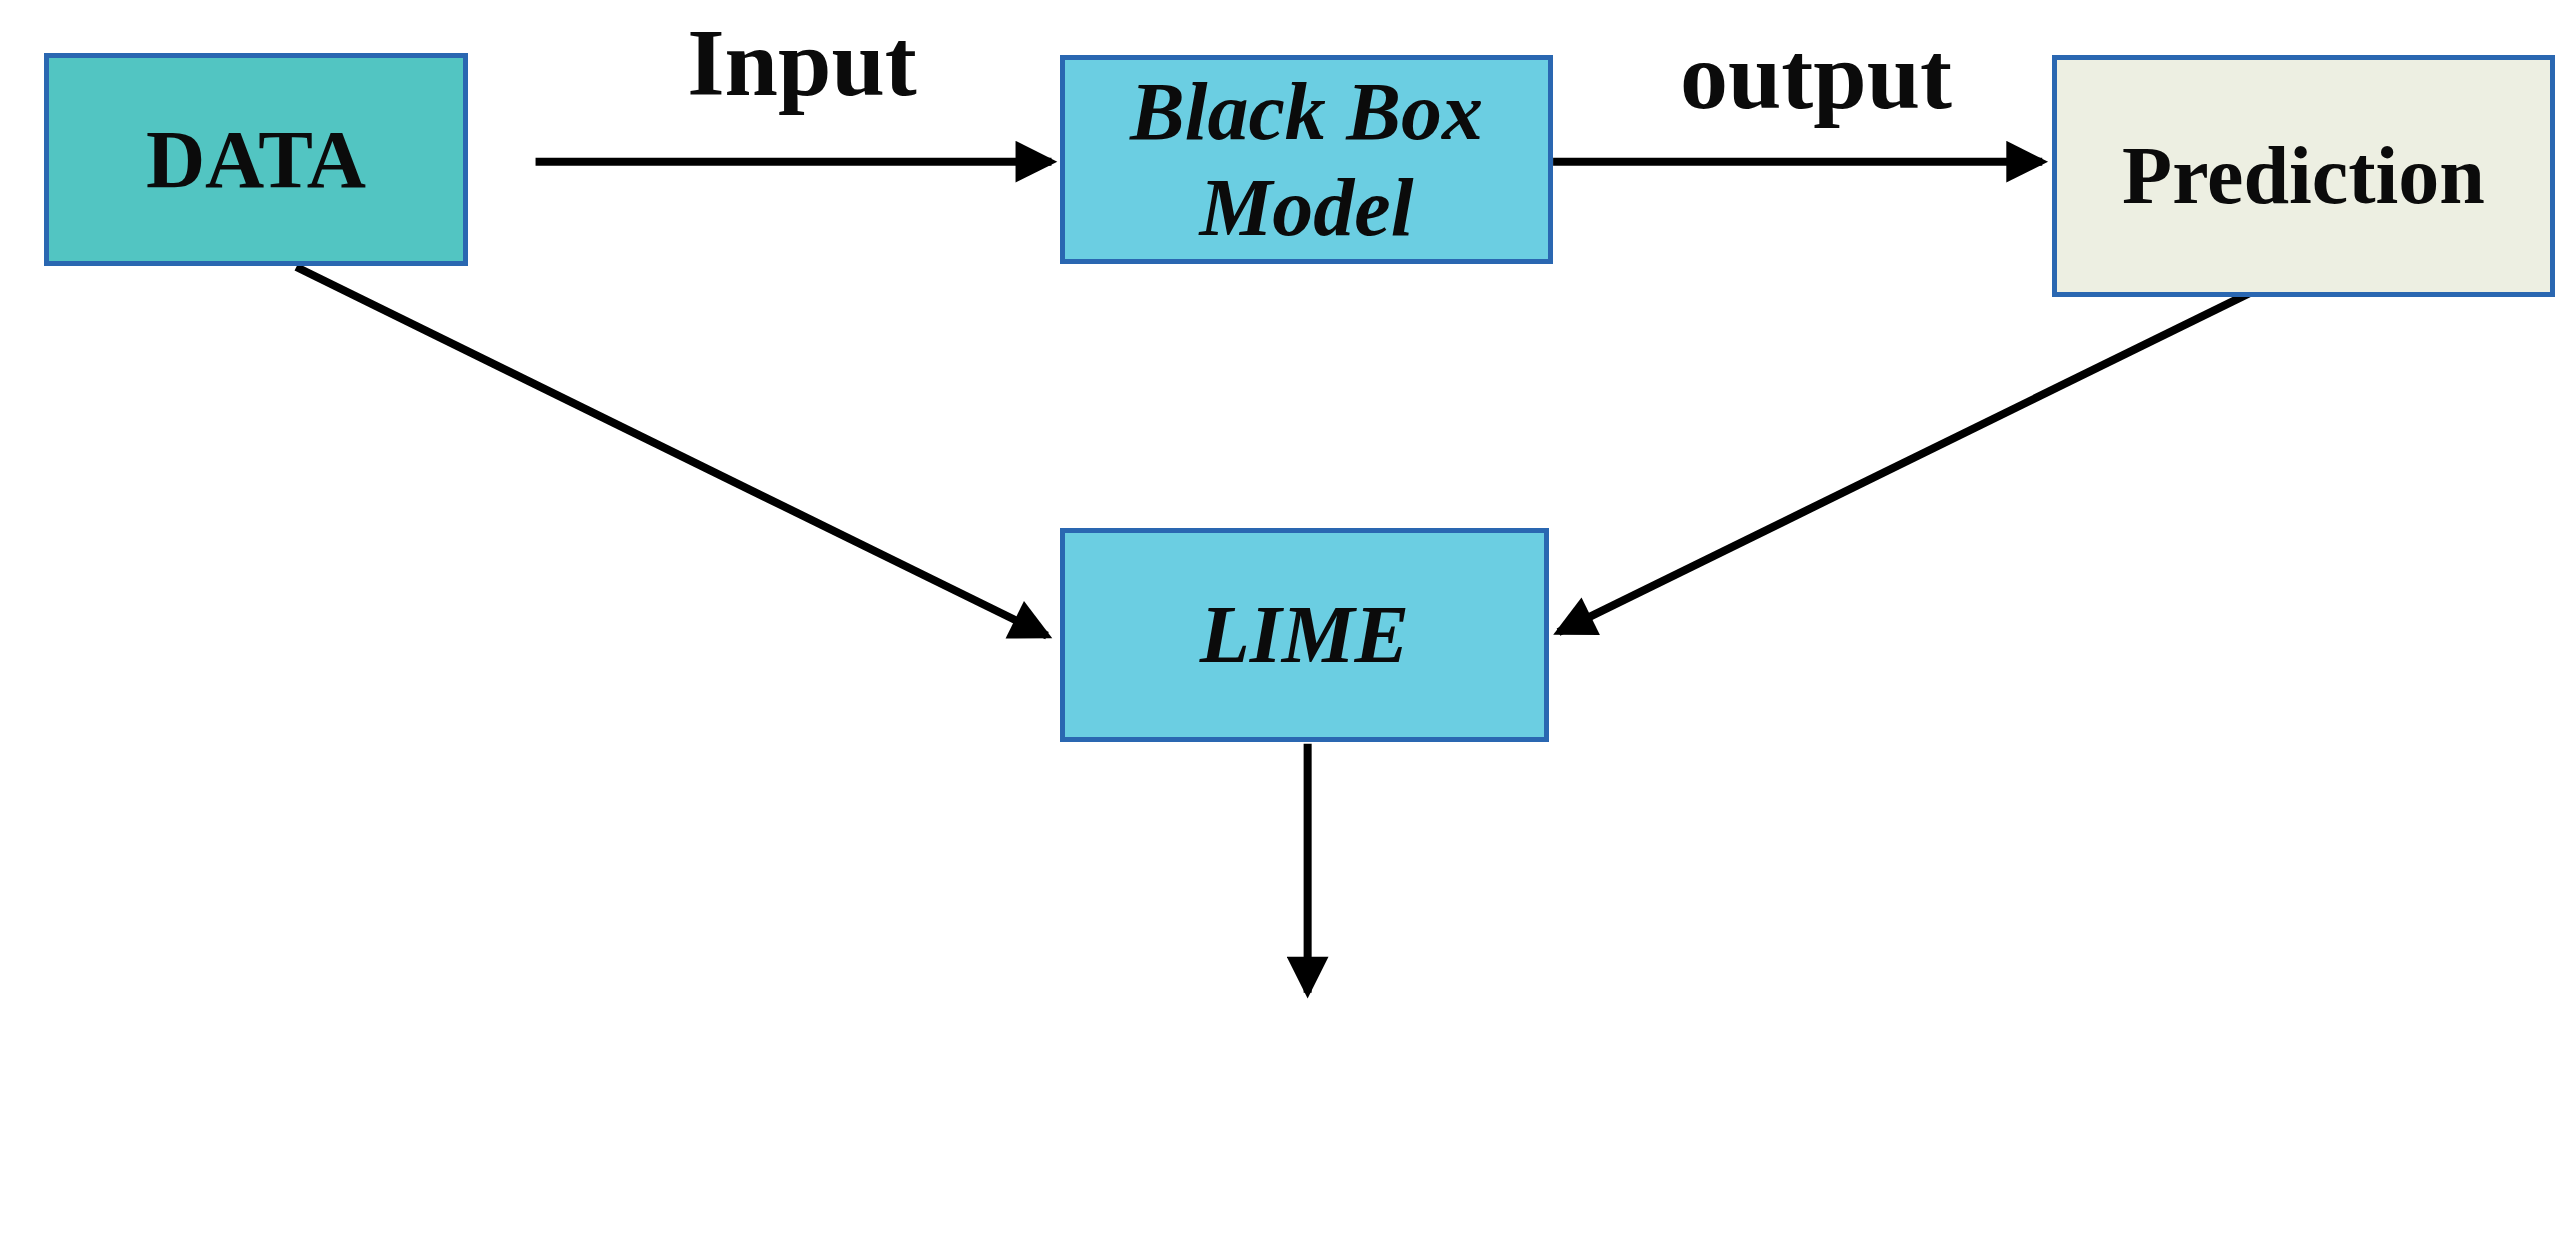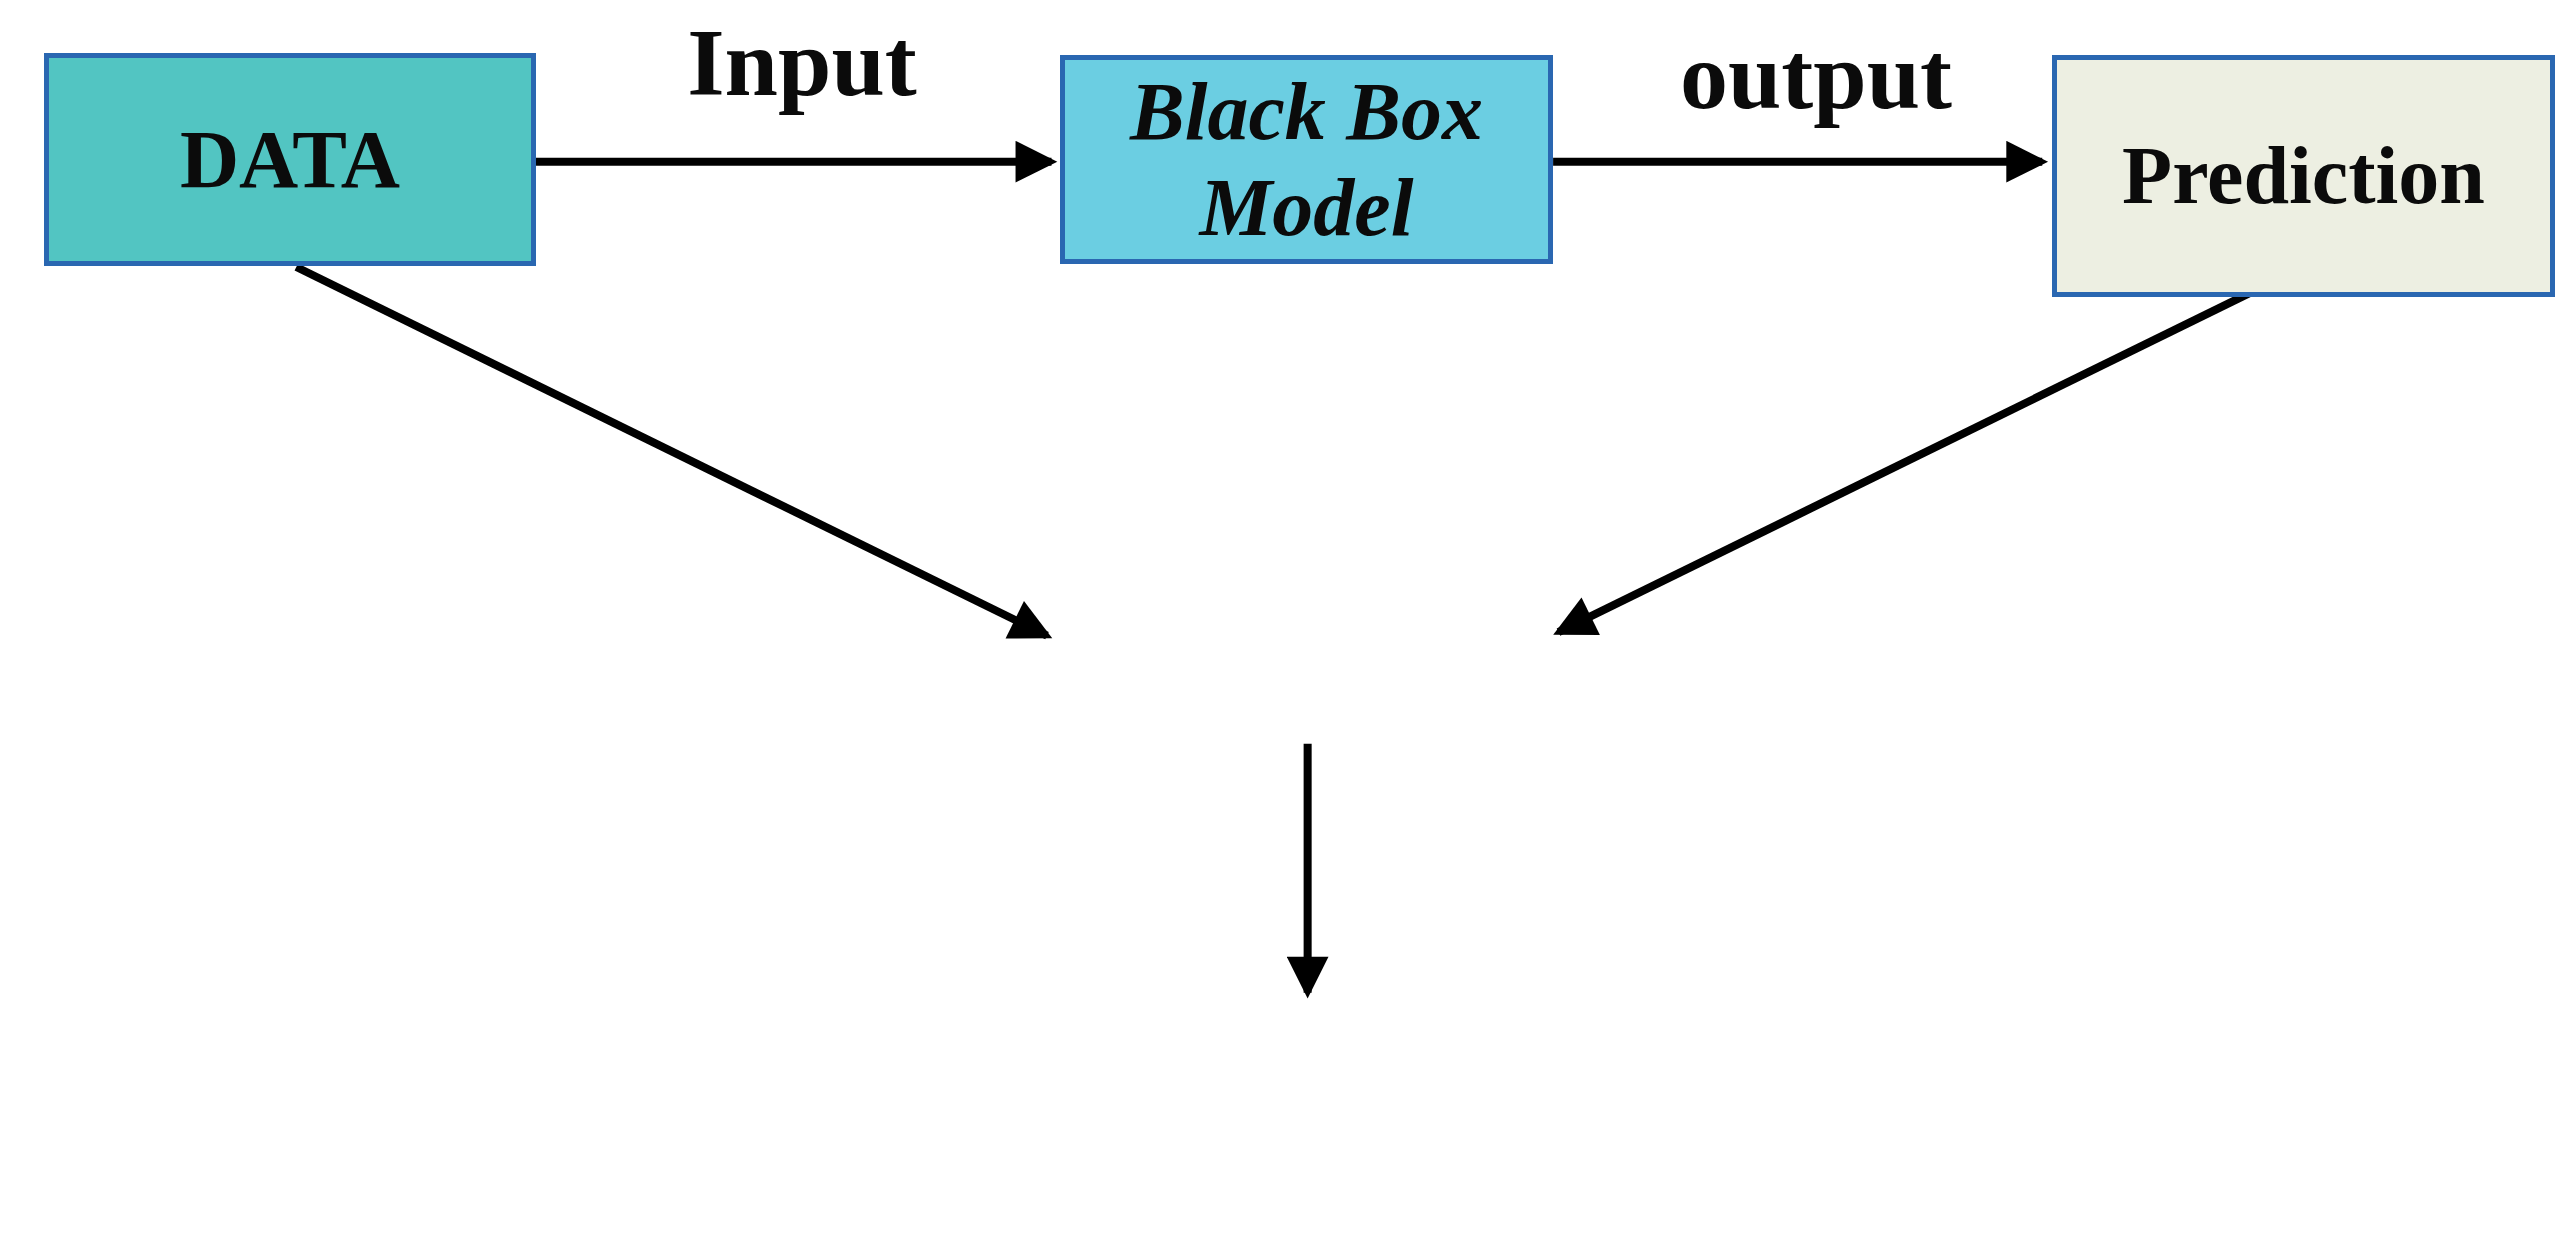--- a/index.html
+++ b/index.html
@@ -36,21 +36,21 @@
     font-size: 82px;
     line-height: 1.16;
     color: #0b0b0b;
     letter-spacing: 0px;
     padding: 0 9px;
   }
   .fill-teal  { background: #52c5c2; }
   .fill-sky   { background: #6bcee2; font-style: italic; }
   .fill-cream { background: #edefe2; }
 
-  .node-data           { left: 44px;   top: 53px;   width: 492px; height: 213px; }
+  .node-data           { left: 44px;   top: 53px;   width: 424px; height: 213px; }
   .node-black-box      { left: 1060px; top: 55px;   width: 493px; height: 209px; }
   .node-prediction     { left: 2052px; top: 55px;   width: 503px; height: 242px; }
   .node-lime           { left: 1060px; top: 528px;  width: 489px; height: 214px; }
   .node-human-decision { left: 1058px; top: 1004px; width: 494px; height: 212px; }
 
   .edge-label {
     position: absolute;
     width: 446px;
     text-align: center;
     font-weight: bold;
@@ -84,20 +84,23 @@
   </div>
 
   <div class="node fill-sky node-black-box">
     <span class="node-label">Black Box Model</span>
   </div>
 
   <div class="node fill-cream node-prediction">
     <span class="node-label">Prediction</span>
   </div>
 
+  <div class="node fill-sky node-lime">
+    <span class="node-label">LIME</span>
+  </div>
 
 
   <div class="edge-label edge-label-output">output</div>
 
   <div class="edge-label edge-label-input">Input</div>
 
 </div>
 
 
 </body></html>

